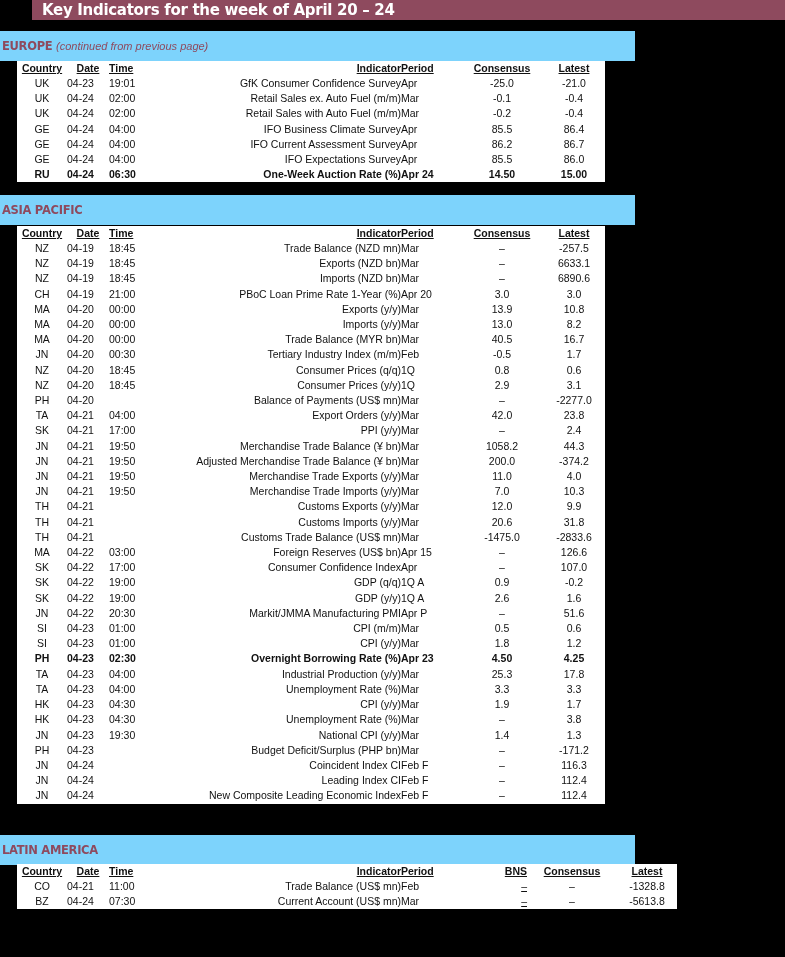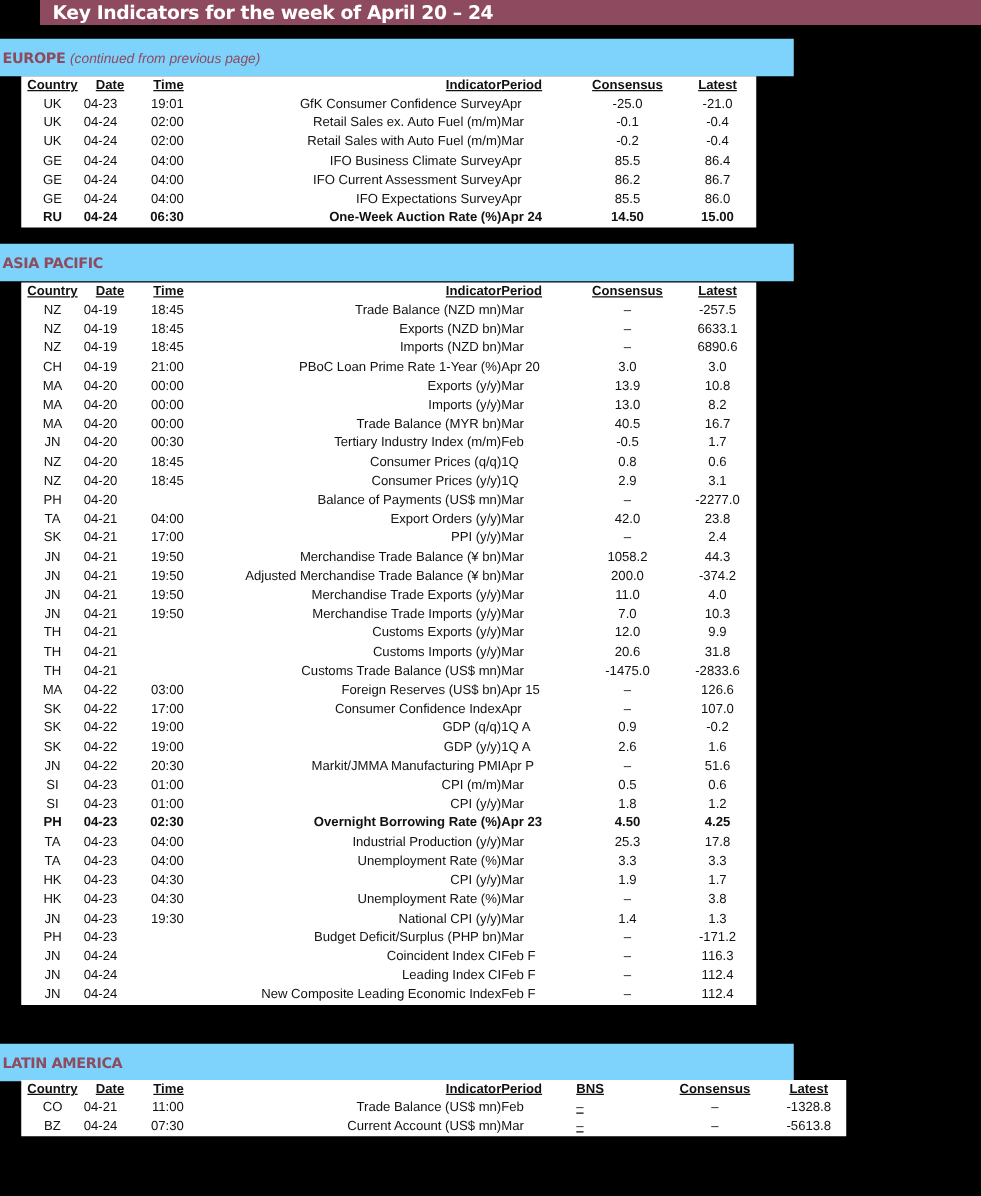--- a/index.html
+++ b/index.html
@@ -20,26 +20,26 @@
     font-weight: bold; letter-spacing: -0.3px;
   }
   .sec-head .sub { font-weight: normal; font-style: italic; font-family: "Liberation Sans", sans-serif; font-size: 11px; letter-spacing: 0; }
   .tbl-wrap { position: absolute; left: 6px; background: #fff; margin-left: 11px; }
   table { border-collapse: collapse; font-size: 10.5px; color: #111; }
   th { font-weight: bold; text-decoration: underline; padding: 0; height: 15px; line-height: 15px; }
   td { padding: 0; height: 15.2px; line-height: 15.2px; white-space: nowrap; }
   tr.bold td { font-weight: bold; }
   .c-country { width: 50px; text-align: center; }
   .c-date { width: 42px; }
-  .c-time { width: 38px; text-align: right; }
+  .c-time { width: 38px; text-align: left; }
   .c-ind { width: 252px; text-align: right; padding-left: 2px; }
   .c-period { width: 60px; text-align: left; }
   .c-cons { width: 82px; text-align: center; }
   .c-latest { width: 62px; text-align: center; }
-  .l-bns { width: 66px; text-align: left; text-decoration: underline; }
+  .l-bns { width: 66px; text-align: right; text-decoration: underline; }
   .l-cons { width: 90px; text-align: center; }
   .l-latest { width: 60px; text-align: center; }
   th.c-ind { padding-left: 2px; }
 </style>
 </head>
 <body>
 
 <div class="banner">
   <span>Key Indicators for the week of April 20 – 24</span>
 </div>

